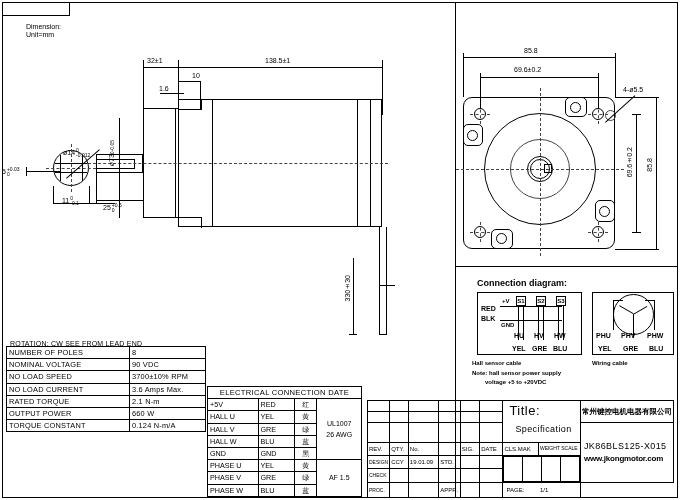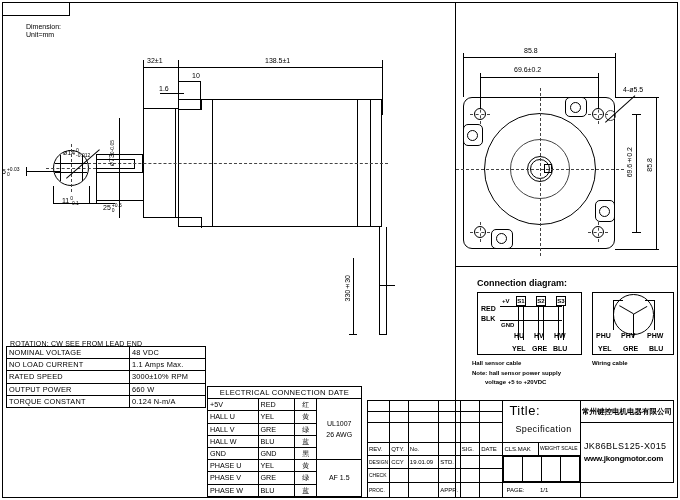--- a/index.html
+++ b/index.html
@@ -280,30 +280,38 @@
   <div class="t t7 b" style="left:647px;top:332px;">PHW</div>
   <div class="t t7 b" style="left:598px;top:345px;">YEL</div>
   <div class="t t7 b" style="left:623px;top:345px;">GRE</div>
   <div class="t t7 b" style="left:649px;top:345px;">BLU</div>
   <div class="t t6 b" style="left:592px;top:360px;">Wiring cable</div>
 
   <div class="t t7" style="left:10px;top:340px;letter-spacing:.2px;">ROTATION: CW SEE FROM LEAD END</div>
   <table class="spec" style="top:346px;">
     <tbody>
       <tr>
+        <td class="lab">NUMBER OF POLES</td>
+        <td>8</td>
+      </tr>
+      <tr>
         <td class="lab">NOMINAL  VOLTAGE</td>
-        <td>48 VDC</td>
+        <td>90 VDC</td>
+      </tr>
+      <tr>
+        <td class="lab">NO LOAD SPEED</td>
+        <td>3700±10% RPM</td>
       </tr>
       <tr>
         <td class="lab">NO LOAD CURRENT</td>
-        <td>1.1 Amps Max.</td>
-      </tr>
-      <tr>
-        <td class="lab">RATED SPEED</td>
-        <td>3000±10% RPM</td>
+        <td>3.6 Amps Max.</td>
+      </tr>
+      <tr>
+        <td class="lab">RATED TORQUE</td>
+        <td>2.1 N-m</td>
       </tr>
       <tr>
         <td class="lab">OUTPUT POWER</td>
         <td>660 W</td>
       </tr>
       <tr>
         <td class="lab">TORQUE CONSTANT</td>
         <td>0.124 N-m/A</td>
       </tr>
     </tbody>

